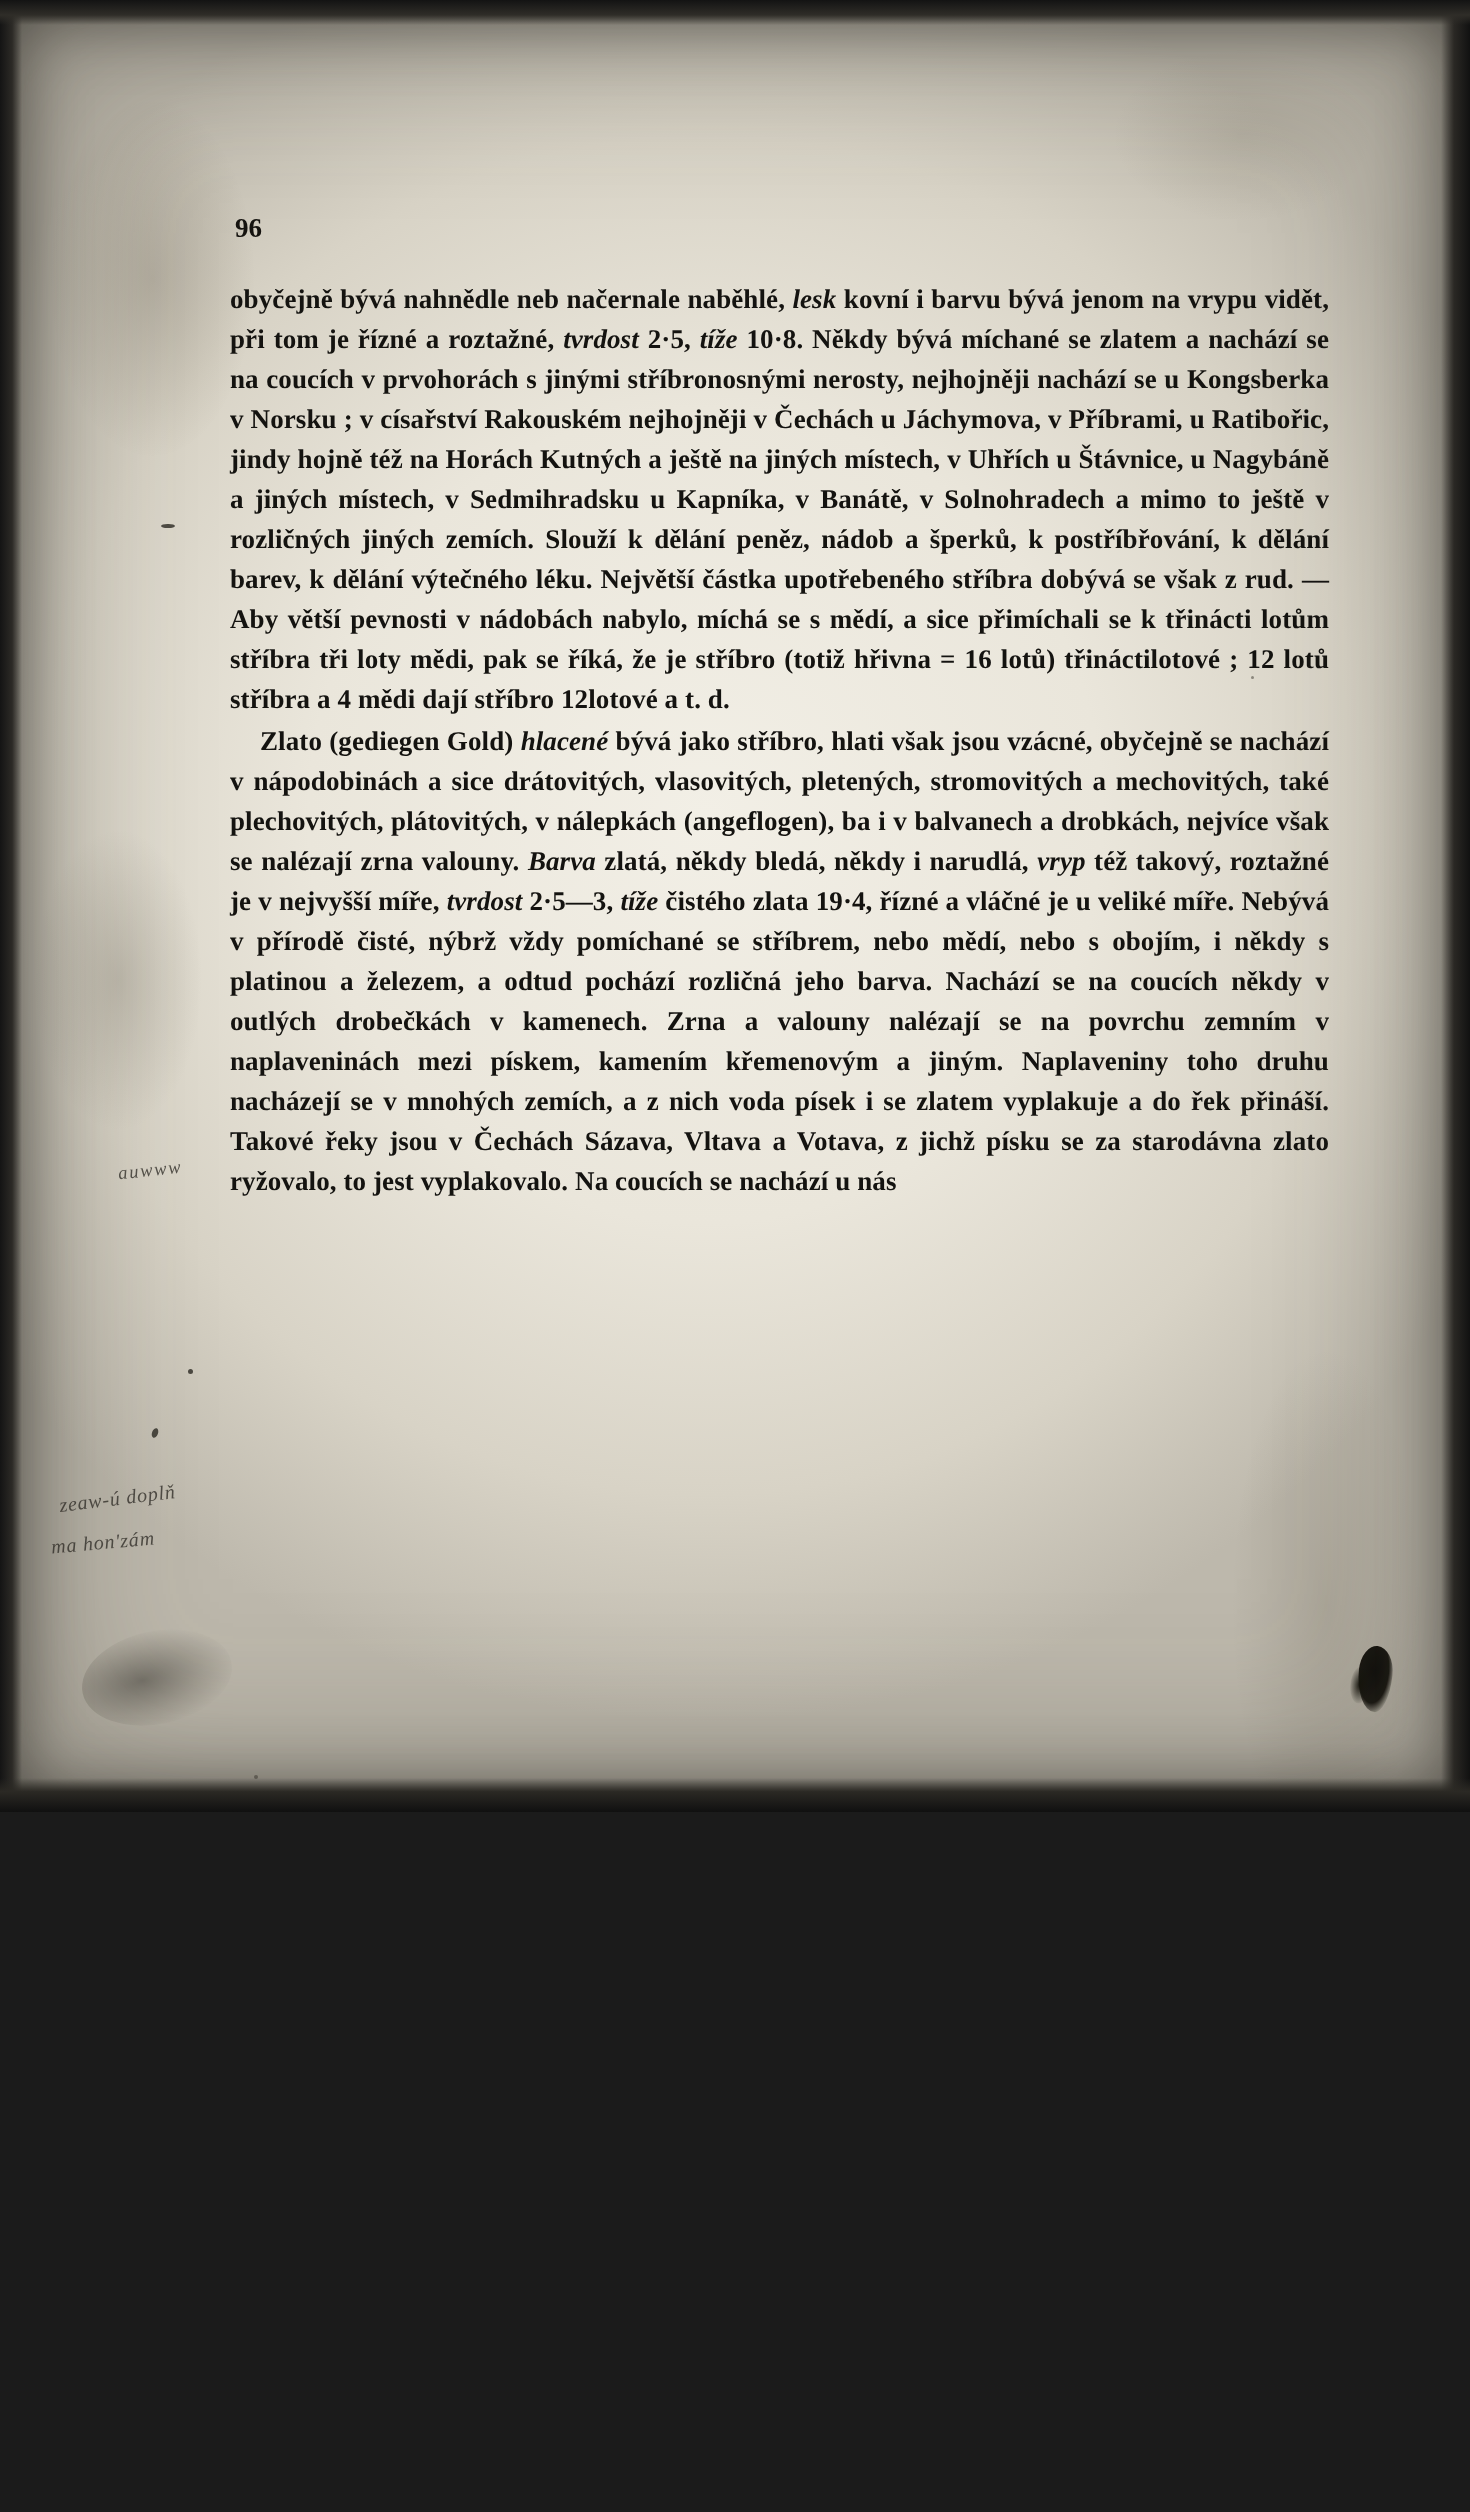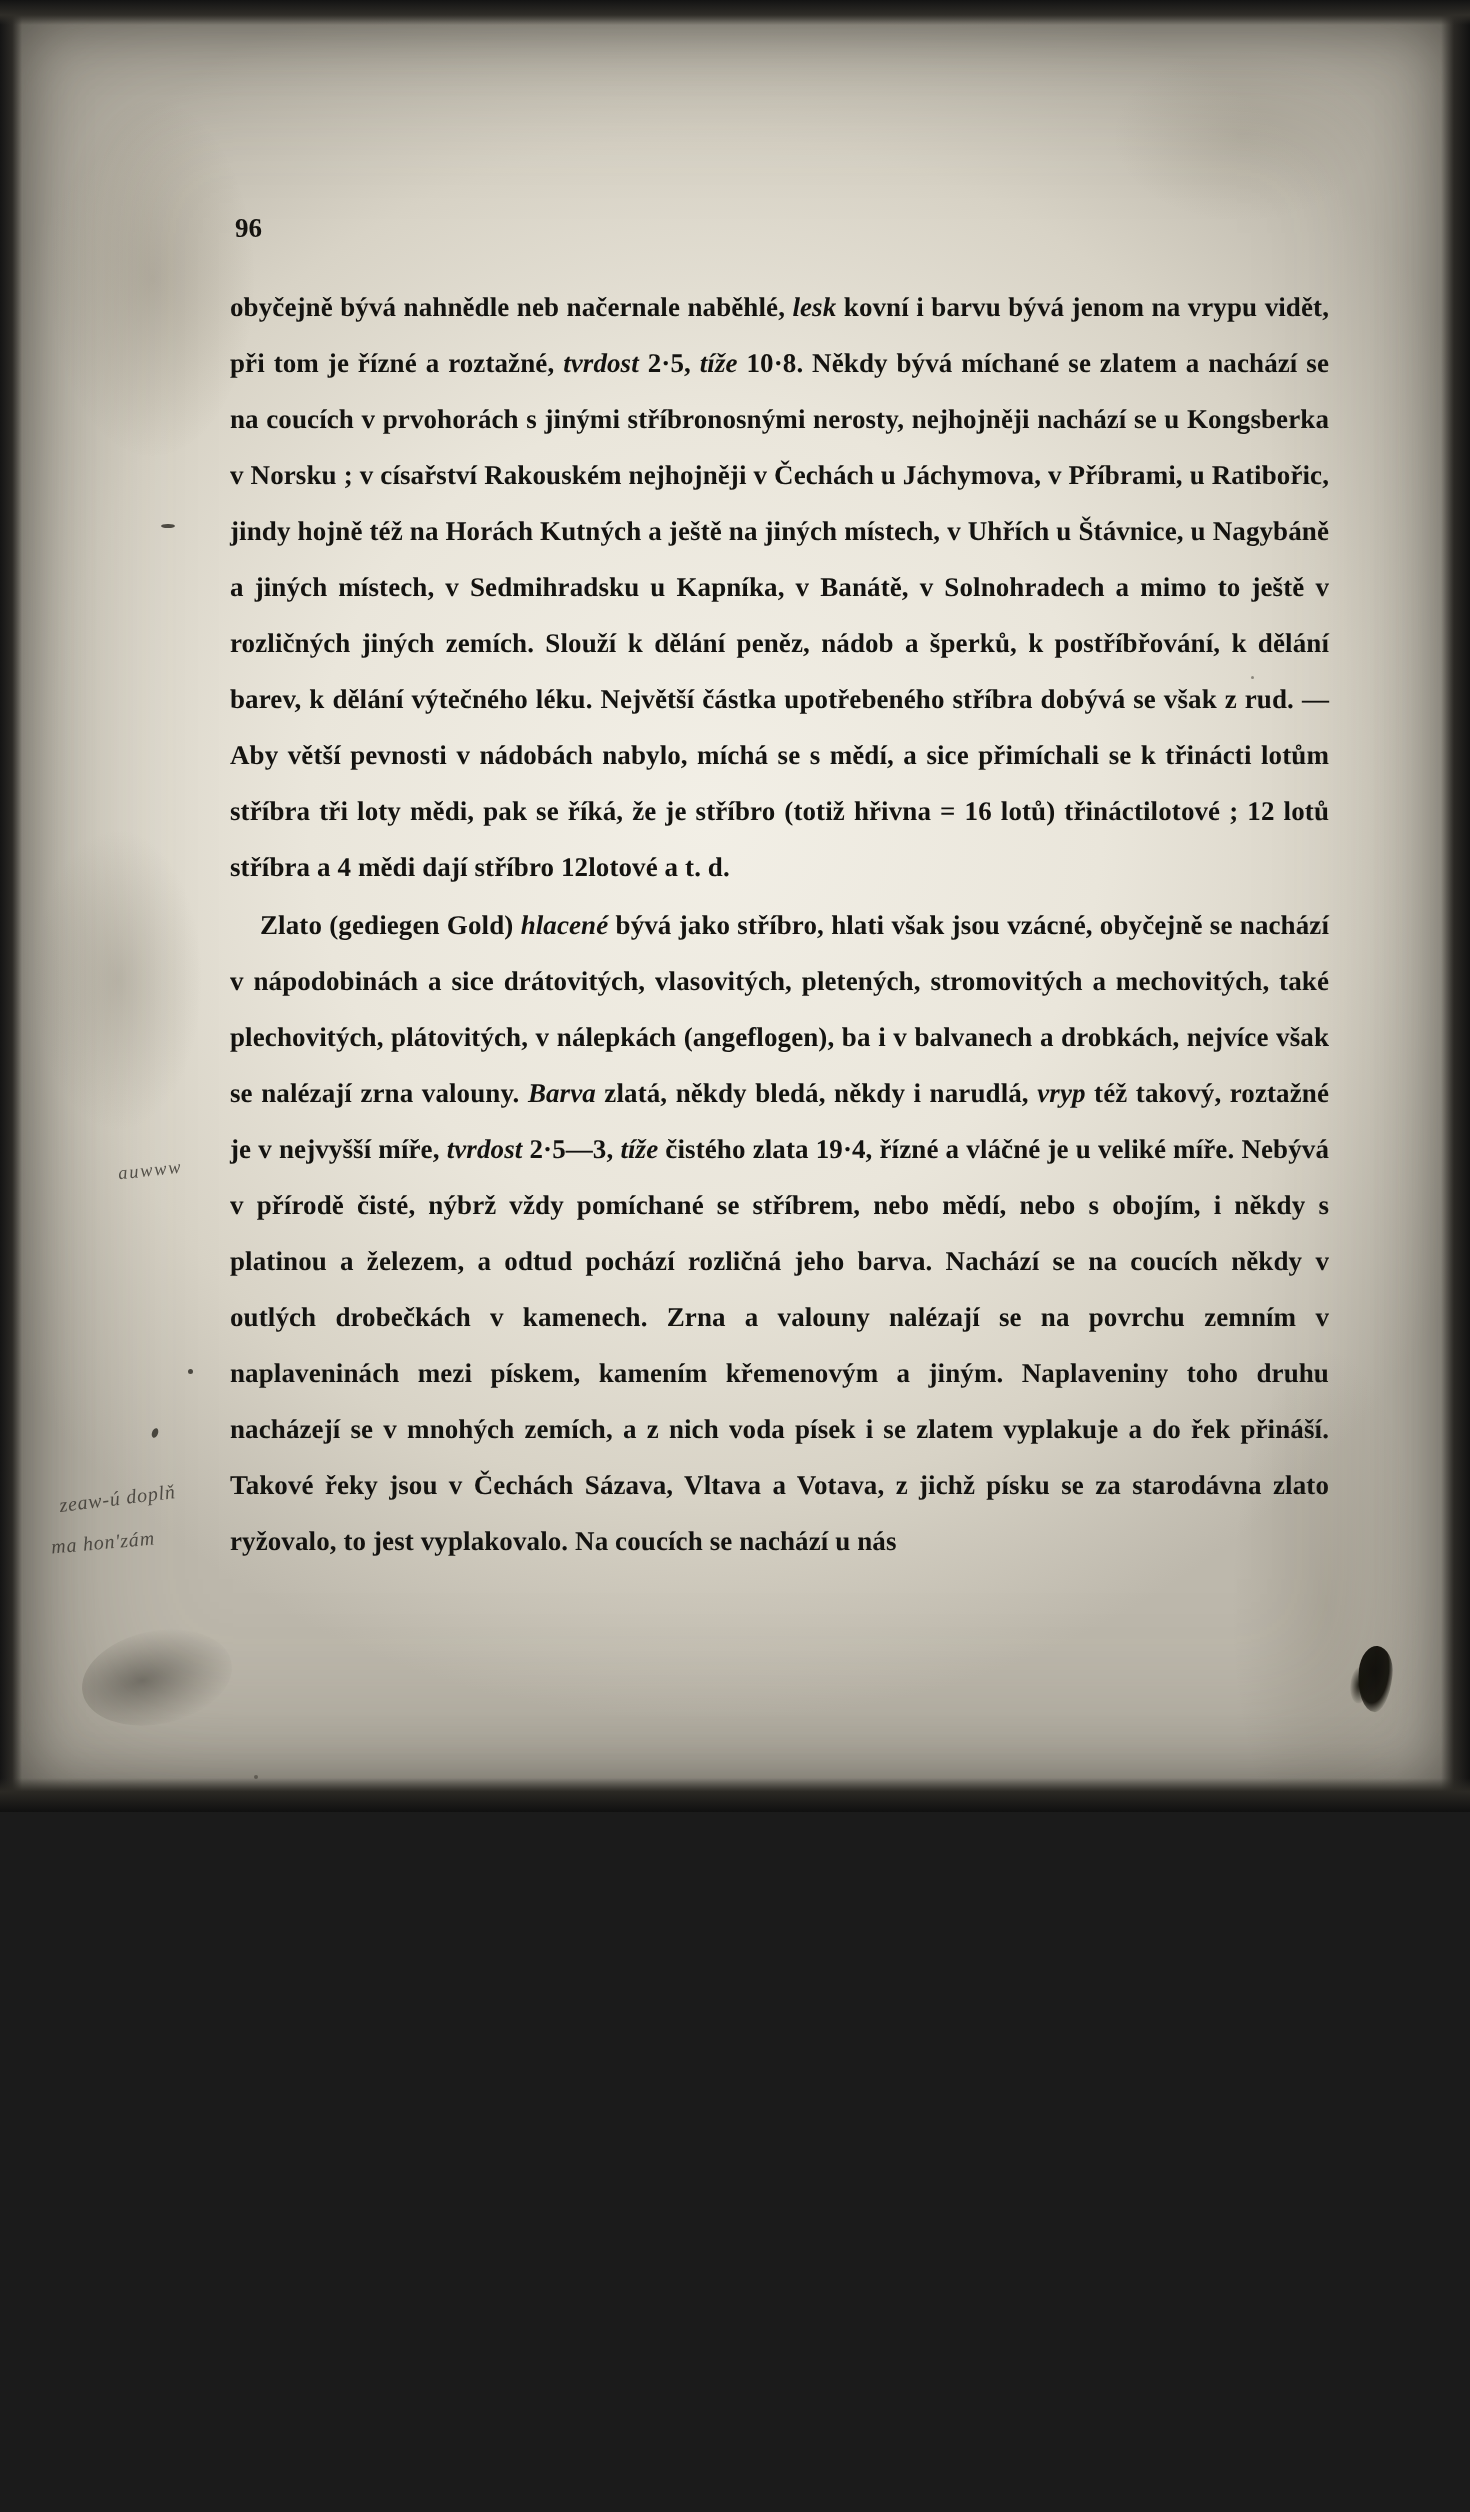--- a/index.html
+++ b/index.html
@@ -68,21 +68,21 @@
 
   
   #text-column {
     position: absolute;
     left: 230px;
     top: 279px;
     width: 1099px;
     z-index: 4;
     color: #141310;
     font-size: 27px;
-    line-height: 56px;
+    line-height: 40px;
     text-align: justify;
     letter-spacing: 0.1px;
     font-weight: 600;
     text-rendering: geometricPrecision;
   }
 
   #page-number {
     position: absolute;
     left: 235px;
     top: 213px;

